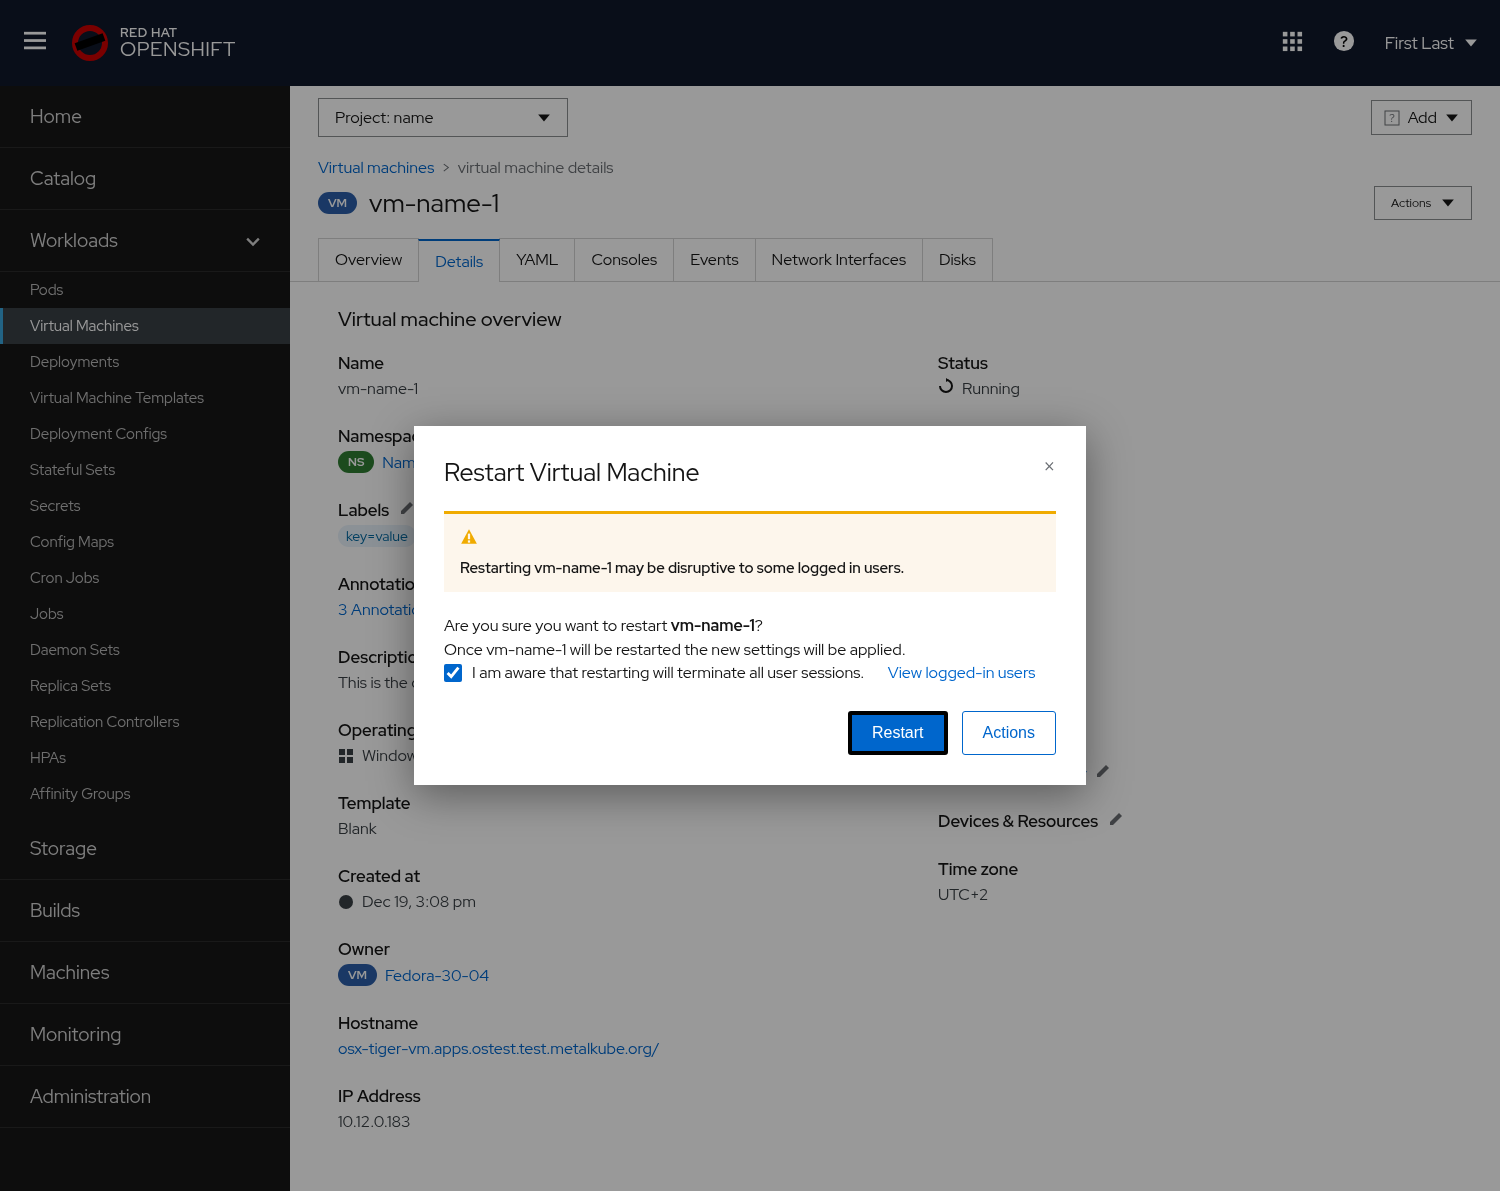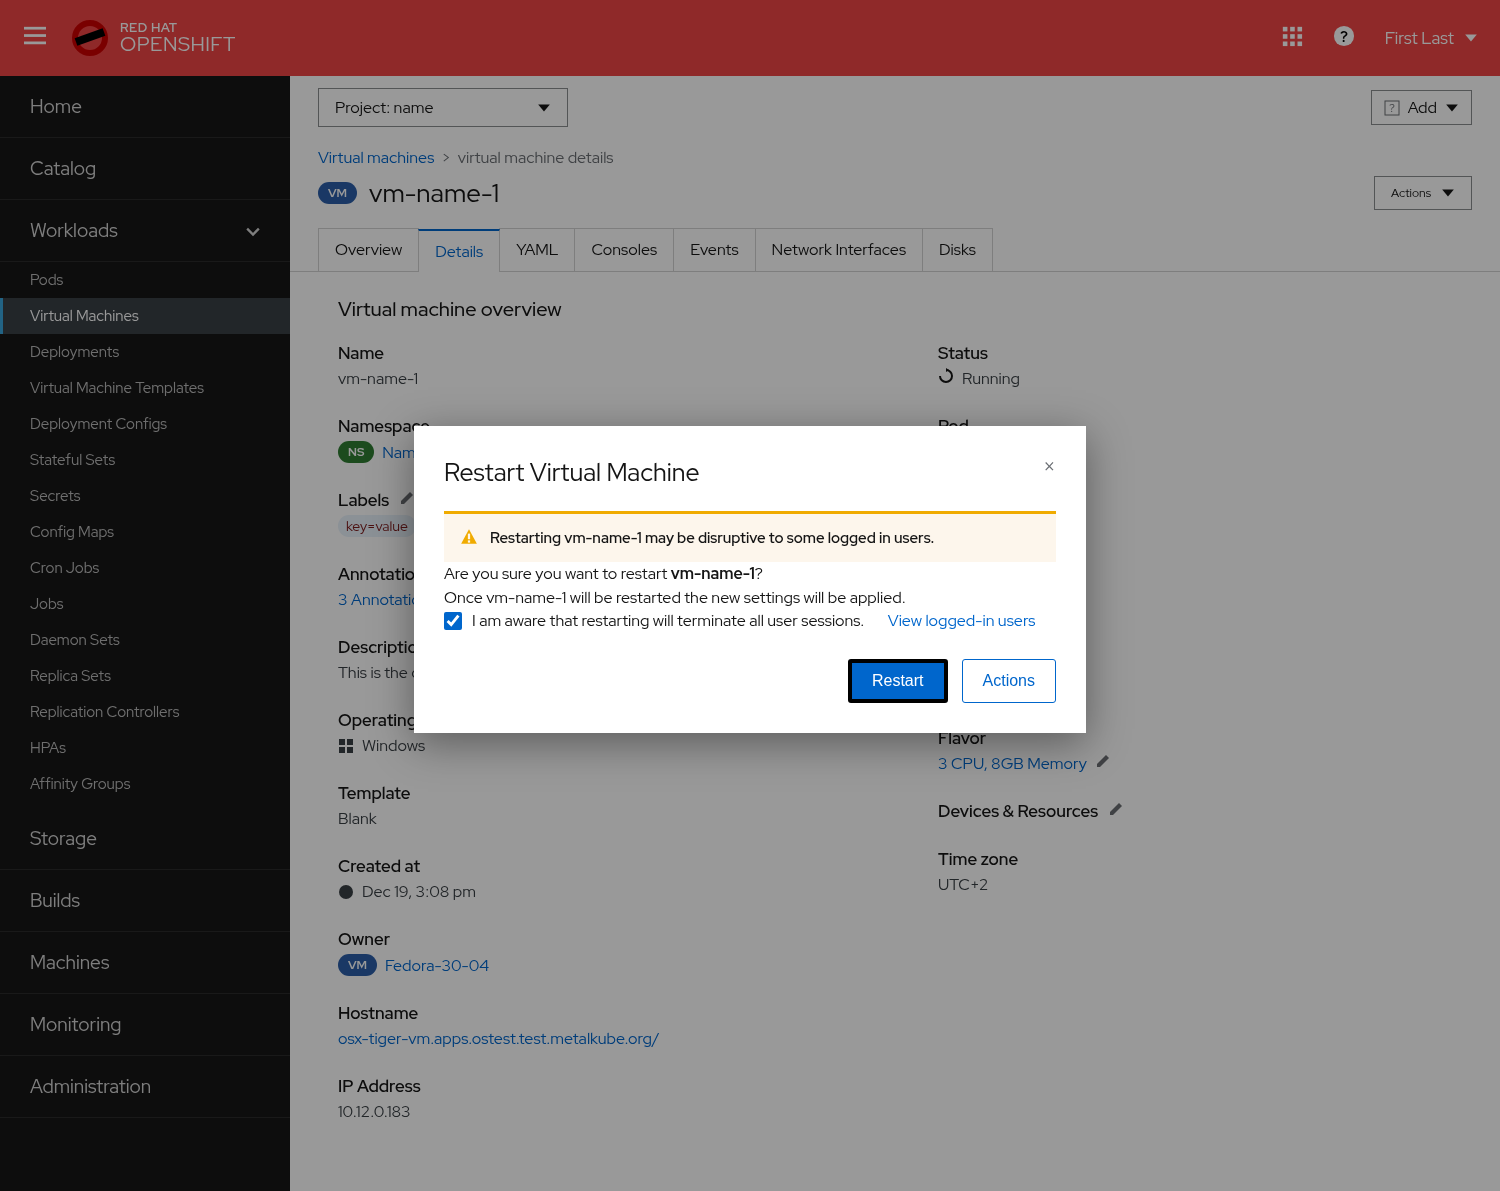--- a/index.html
+++ b/index.html
@@ -1,20 +1,20 @@
 <!DOCTYPE html>
 <html><head>
 <meta charset="utf-8">
 <style>
   * { box-sizing: border-box; margin: 0; padding: 0; }
   html, body { width: 1500px; height: 1191px; font-family: "Red Hat Display", "Segoe UI", Arial, sans-serif; font-size: 16px; color: #151515; background: #fff; overflow: hidden; }
   a { color: #0066cc; text-decoration: none; }
   
   
-  .topbar { height: 76px; background: #ef4444; color: #fff; display: flex; align-items: center; padding: 0 22px; justify-content: space-between; }
+  .topbar { height: 86px; background: #0f172a; color: #fff; display: flex; align-items: center; padding: 0 22px; justify-content: space-between; }
   .topbar-left { display: flex; align-items: center; gap: 22px; }
   .hamburger-icon svg { width: 26px; height: 22px; fill: #fff; }
   .brand { display: flex; align-items: center; gap: 10px; }
   .brand-text { display: flex; flex-direction: column; line-height: 1.05; letter-spacing: 0.5px;}
   .brand-top { font-size: 13px; font-weight: 600; color: #fff; }
   .brand-bot { font-size: 20px; font-weight: 400; color: #fff; }
   .topbar-right { display: flex; align-items: center; gap: 30px; }
   .topbar-icon svg { width: 22px; height: 22px; fill: #fff; }
   .user-menu { display: flex; align-items: center; gap: 10px; font-size: 17px; }
   
@@ -50,28 +50,28 @@
   .tab.active { border-top: 2px solid #0066cc; color:#0066cc; position:relative; top:1px; background:#fff;}
   
   .content { padding: 24px 48px; }
   .section-title { font-size: 20px; font-weight: 500; margin-bottom: 20px;}
   .cols { display:flex; gap: 180px; }
   .field { margin-bottom: 26px; }
   .field-label { font-weight: 600; font-size: 17px; margin-bottom: 4px; display:flex; align-items:center; gap:10px;}
   .field-val { font-size: 16px; color:#393f44; display:flex; align-items:center; gap:8px;}
   .pencil svg { width:16px; height:16px; fill:#6a6e73;}
   .refresh-icon svg { width:16px; height:16px; fill:#151515;}
-  .label-chip { display:inline-block; padding:2px 8px; border-radius: 12px; background:#e7f1fa; color:#7f1d1d; font-size:14px;}
+  .label-chip { display:inline-block; padding:2px 8px; border-radius: 12px; background:#e7f1fa; color:#0369a1; font-size:14px;}
   .svgicon { width:16px; height:16px; fill:#393f44;}
   .modal-wrap { position: fixed; inset:0; display:flex; align-items:flex-start; justify-content:center; }
   .modal { width: 672px; background:#fff; box-shadow: 0 10px 40px rgba(0,0,0,.4); margin-top: 426px; padding: 30px;}
   .modal-head { display:flex; justify-content:space-between; align-items:flex-start; margin-bottom: 22px;}
   .modal-title { font-size: 25px; font-weight:400;}
   .close-x { font-size: 22px; color:#6a6e73; cursor:pointer; line-height:1;}
-  .alert { border-top: 3px solid #f0ab00; background:#fdf6ec; padding: 14px 16px; display:flex; gap:12px; font-size:15px; font-weight:600; color:#151515; }
+  .alert { border-top: 3px solid #f0ab00; background:#fdf6ec; padding: 14px 16px; display:flex; gap:12px; font-size:15px; font-weight:600; color:#151515; margin-bottom:22px;flex-direction:column;}
   .alert svg { width:18px; height:18px; fill:#f0ab00; flex-shrink:0;}
   .modal-body p { font-size:16px; line-height:1.5; }
   .confirm-row { display:flex; align-items:center; gap:10px; font-size:16px;}
   .confirm-row input { width:18px; height:18px; accent-color:#0066cc;}
   .modal-actions { display:flex; gap:14px; justify-content:flex-end; margin-top:28px;}
   .btn { padding: 9px 20px; font-size:16px; border-radius:3px; cursor:pointer;}
   .btn-primary { background:#0066cc; color:#fff; border:4px solid #000000;}
   .btn-secondary { background:#fff; color:#0066cc; border:1px solid #0066cc;}
   
   

